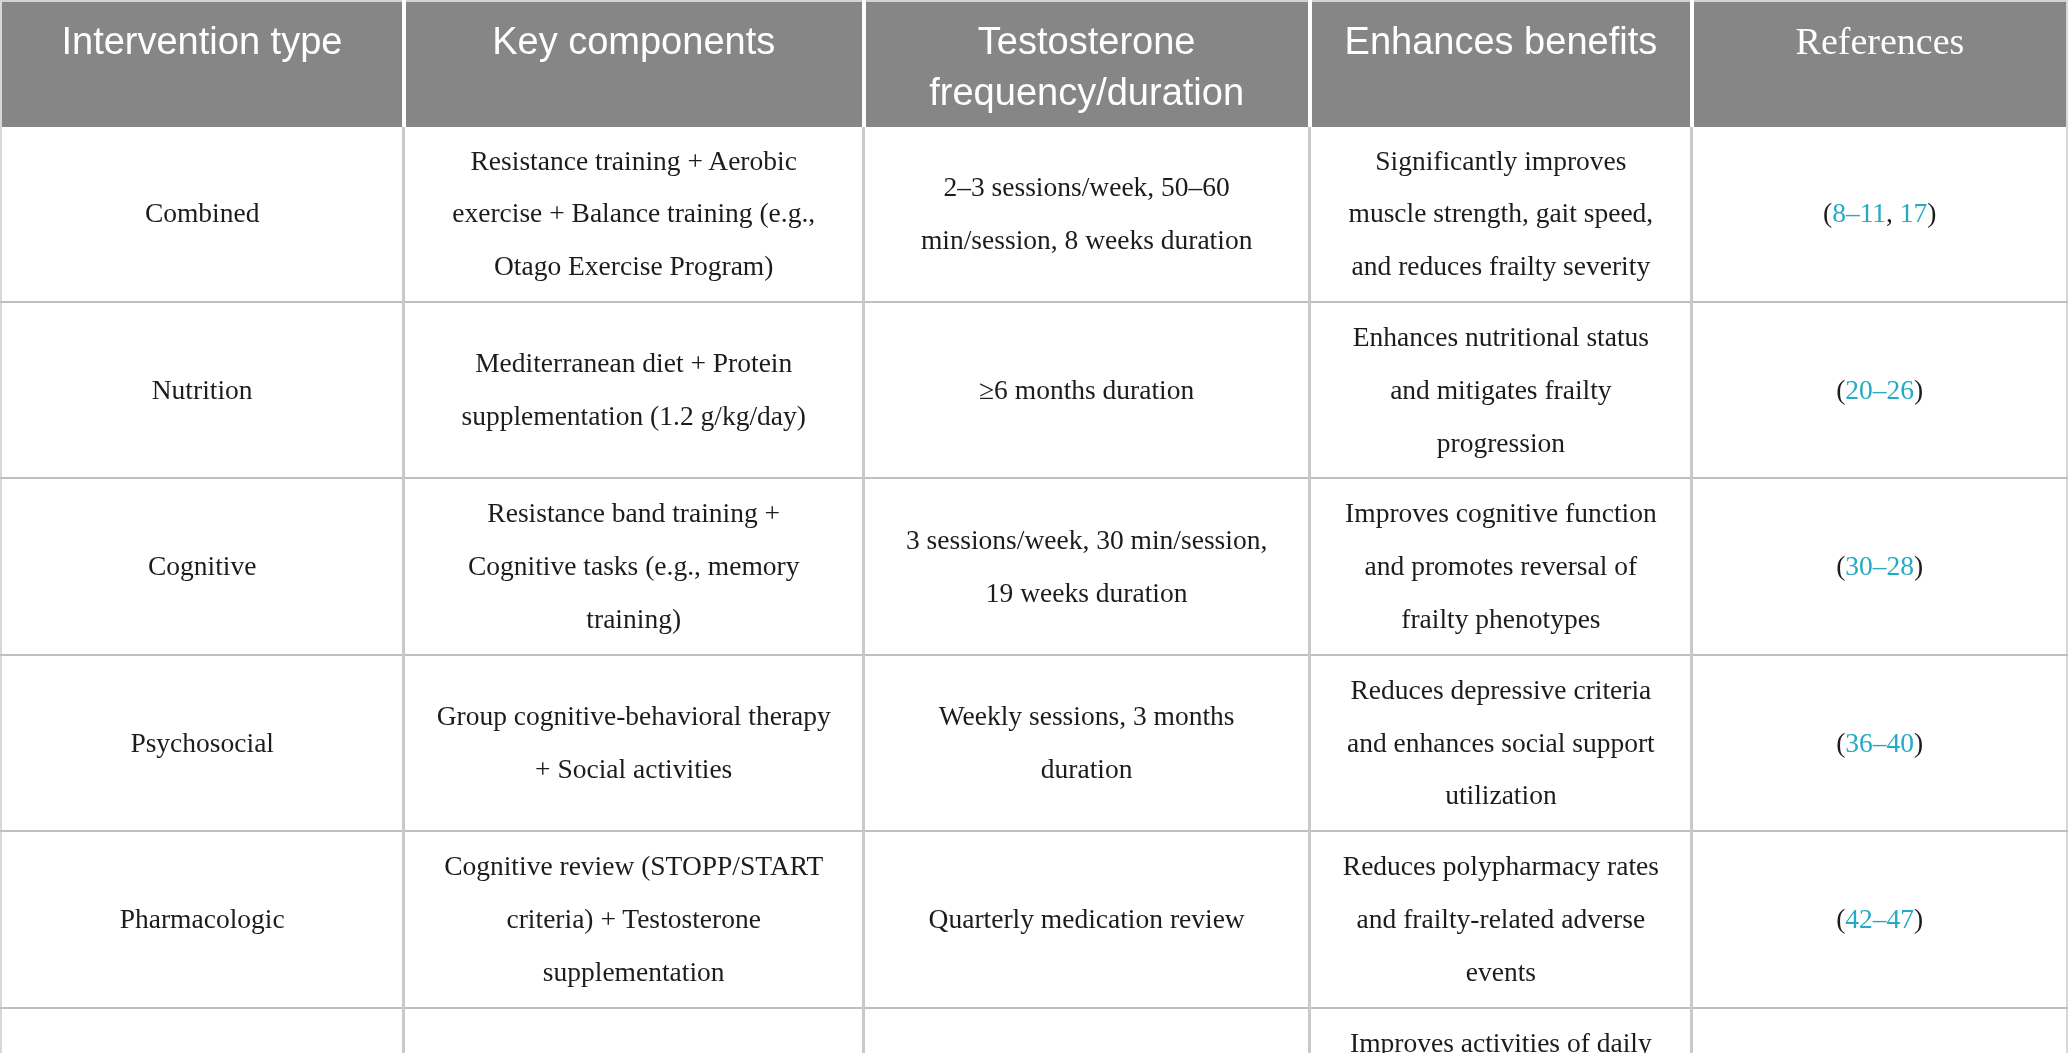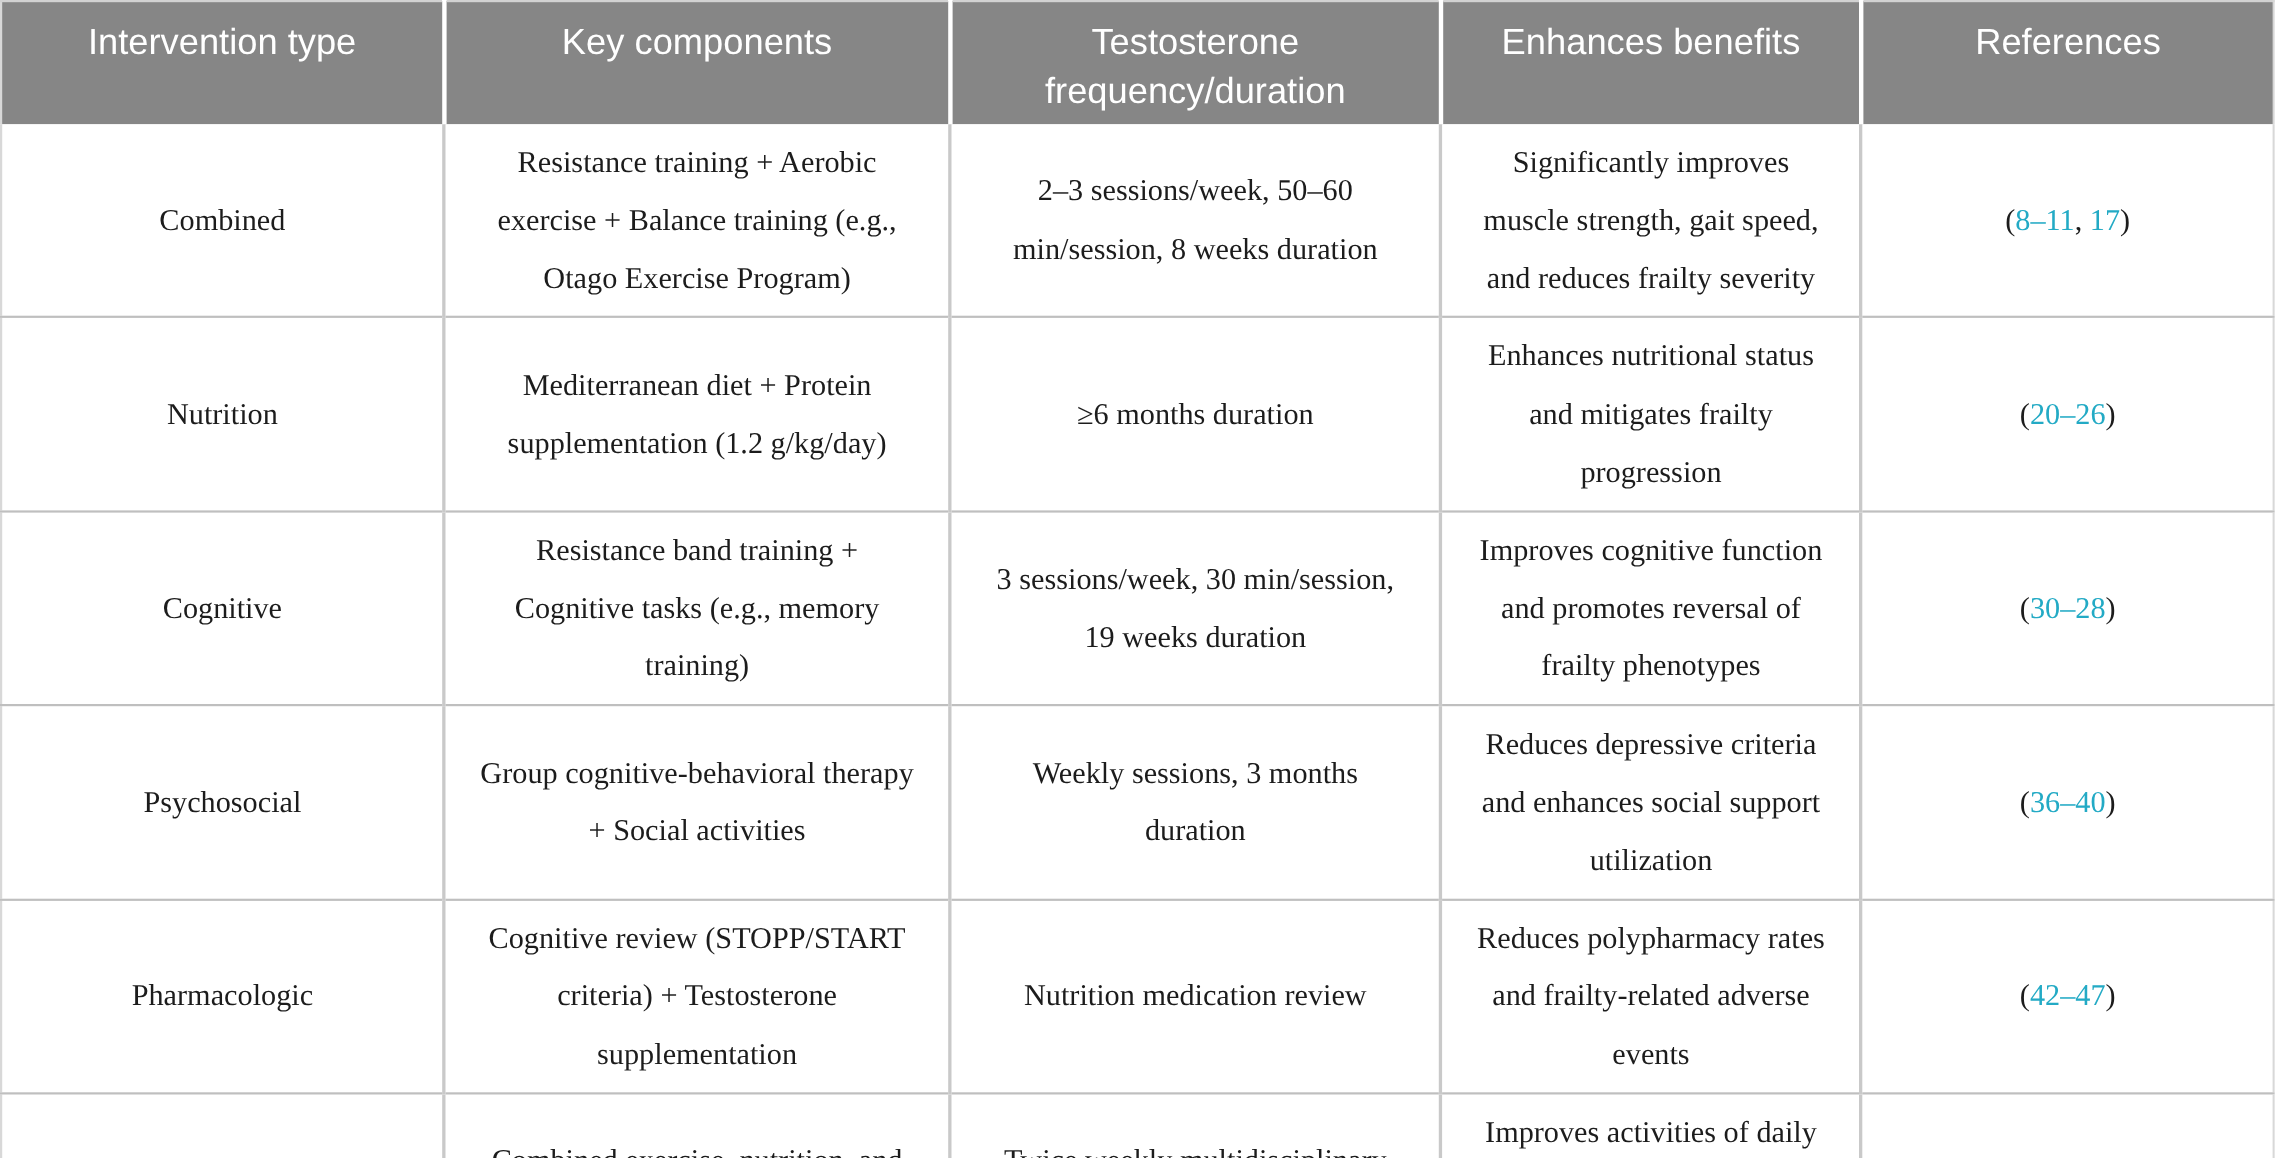--- a/index.html
+++ b/index.html
@@ -18,29 +18,29 @@
     table-layout: fixed;
     border-top: 2px solid #d2d2d2;
     border-left: 2px solid #d8d8d8;
     border-right: 2px solid #d8d8d8;
   }
   thead th {
     background: var(--header-bg);
     color: #ffffff;
     font-family: "Liberation Sans", "DejaVu Sans", sans-serif;
     font-weight: 400;
-    font-size: 33px;
+    font-size: 38px;
     line-height: 1.35;
     text-align: center;
     vertical-align: top;
     padding: 14px 18px 8px 18px;
     height: 110px;
     border-right: 4px solid #ffffff;
   }
-  thead th:last-child { border-right: none; }
+  thead th:last-child { border-right: none; font-family: Liberation Serif, serif; }
   tbody td {
     background: #ffffff;
     color: #1c1c1c;
     font-size: 27.5px;
     line-height: 1.92;
     text-align: center;
     vertical-align: middle;
     padding: 8px 26px;
     border-right: 3px solid #c9c9c9;
     border-bottom: 2px solid #bfbfbf;
@@ -101,21 +101,21 @@
       <tr>
         <td>Psychosocial</td>
         <td>Group cognitive-behavioral therapy + Social activities</td>
         <td>Weekly sessions, 3 months duration</td>
         <td>Reduces depressive criteria and enhances social support utilization</td>
         <td><span>(</span><span class="ref-link">36–40</span><span>)</span></td>
       </tr>
       <tr>
         <td>Pharmacologic</td>
         <td>Cognitive review (STOPP/START criteria) + Testosterone supplementation</td>
-        <td>Nutrition medication review</td>
+        <td>Quarterly medication review</td>
         <td>Reduces polypharmacy rates and frailty-related adverse events</td>
         <td><span>(</span><span class="ref-link">42–47</span><span>)</span></td>
       </tr>
       <tr>
         <td>Multimodal</td>
         <td>Combined exercise, nutrition, and cognitive protocols</td>
         <td>Twice weekly multidisciplinary sessions, 6 months duration</td>
         <td>Improves activities of daily living (ADL) and reduces rehospitalization rates</td>
         <td></td>
       </tr>

